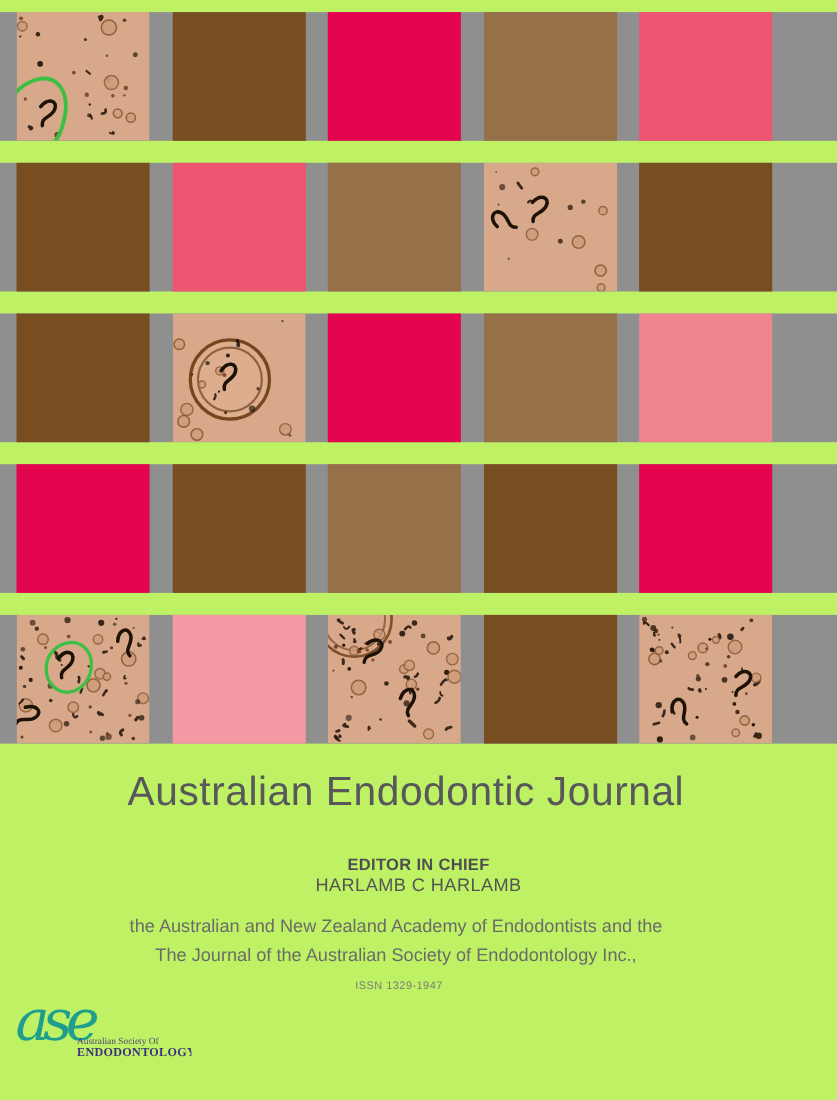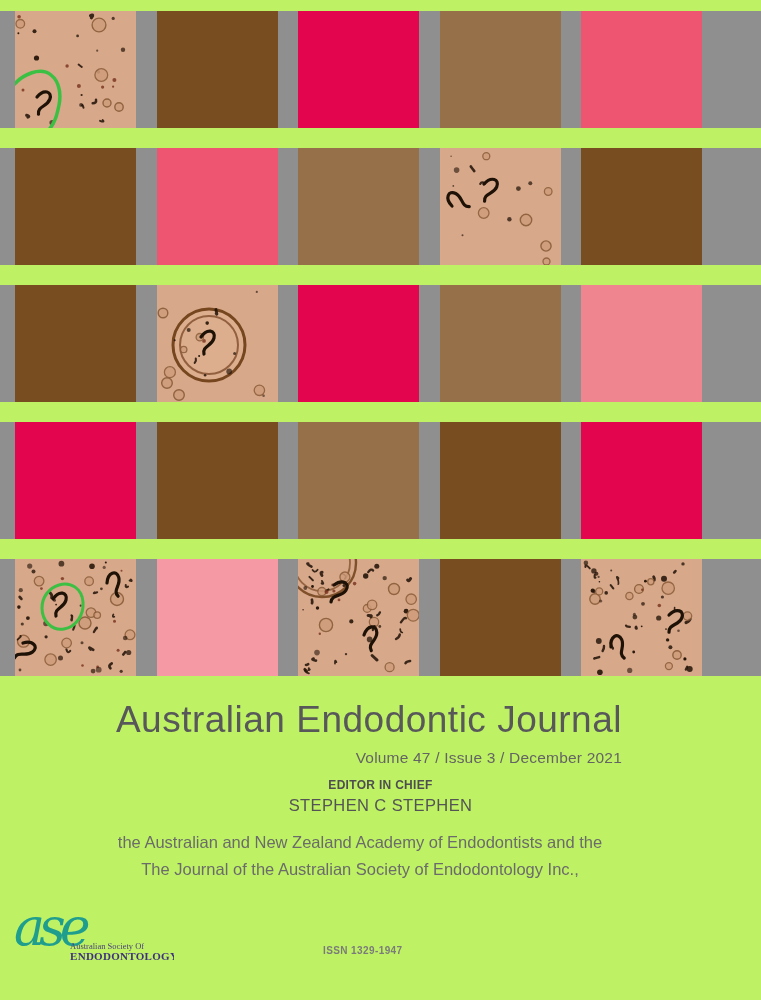--- a/index.html
+++ b/index.html
@@ -5,27 +5,27 @@
   html,body{margin:0;padding:0;background:#ffffff;}
   .page{position:relative;width:761px;height:1000px;background:#bef264;
         font-family:"Liberation Sans",sans-serif;overflow:hidden;}
   .strip{position:absolute;left:0;width:761px;height:117px;}
   .tile{position:absolute;top:0;width:121px;height:117px;overflow:hidden;}
   .tile svg{display:block;}
   .title{position:absolute;top:699px;right:139px;font-size:37px;font-weight:300;
          color:#58585a;letter-spacing:.5px;white-space:nowrap;}
   .volume{position:absolute;top:749px;right:139px;font-size:15.5px;color:#646464;letter-spacing:.2px;}
   .editor-label{position:absolute;top:778px;left:0;width:761px;text-align:center;
-                font-size:12px;font-weight:bold;color:#4e4e50;letter-spacing:.3px;}
+                font-size:15px;font-weight:bold;color:#4e4e50;letter-spacing:.3px;}
   .editor-name{position:absolute;top:796px;left:0;width:761px;text-align:center;
                font-size:16.5px;color:#545456;letter-spacing:.4px;}
   .affiliation{position:absolute;top:829px;left:40px;width:640px;text-align:center;
                font-size:16.5px;line-height:27px;color:#6b6b6b;}
   .ase{position:absolute;left:14px;top:901px;}
-  .issn{position:absolute;left:323px;top:945px;font-size:10px;font-weight:bold;
+  .issn{position:absolute;left:323px;top:891px;font-size:10px;font-weight:normal;
         color:#7b7b7b;letter-spacing:.4px;}
   .wiley{position:absolute;left:560px;top:926px;font-family:"Liberation Serif",serif;
          font-size:31px;letter-spacing:4px;color:#15151f;}
 </style>
 </head>
 <body>
 
 <div class="page">
 
   <div id="tile-grid">
@@ -330,23 +330,22 @@
             <path d="M 96.4 51.5 q -3.4 1.4 -2.8 -3.0" fill="none" stroke="#1e1106" stroke-width="1.6" stroke-linecap="round" opacity="0.85"></path>
             <path d="M 32.1 29.1 q 0.9 1.5 -2.4 -2.9" fill="none" stroke="#1e1106" stroke-width="2.1" stroke-linecap="round" opacity="0.85"></path>
             <path d="M 0 0 c 6 -9 15 -7 13 1 c -2 8 -12 8 -10 16" fill="none" stroke="#1e1106" stroke-width="3.2" stroke-linecap="round" transform="translate(88,56) rotate(10)"></path>
             <path d="M 0 0 c 6 -9 15 -7 13 1 c -2 8 -12 8 -10 16" fill="none" stroke="#1e1106" stroke-width="3.2" stroke-linecap="round" transform="translate(30,88) rotate(-40)"></path>
           </svg>
         </div>
       </div>
     </div>
 
   <div class="title">Australian Endodontic Journal</div>
-  <div class="volume">Volume 47 / Issue 3 / December 2021</div>
   <div class="editor-label">EDITOR IN CHIEF</div>
-  <div class="editor-name">STEPHEN C STEPHEN</div>
+  <div class="editor-name">HARLAMB C HARLAMB</div>
 
   <div class="affiliation">
     <div>the Australian and New Zealand Academy of Endodontists and the</div>
     <div>The Journal of the Australian Society of Endodontology Inc.,</div>
   </div>
 
   <div class="ase">
     <svg width="160" height="64" viewBox="0 0 160 64" xmlns="http://www.w3.org/2000/svg">
       <text x="0" y="44" font-family="'DejaVu Serif',serif" font-style="italic" font-size="52" letter-spacing="-6" fill="#1f9e8e">ase</text>
       <text x="56" y="48" font-family="'Liberation Serif',serif" font-size="8.5" fill="#4a3d7c">Australian Society Of</text>

